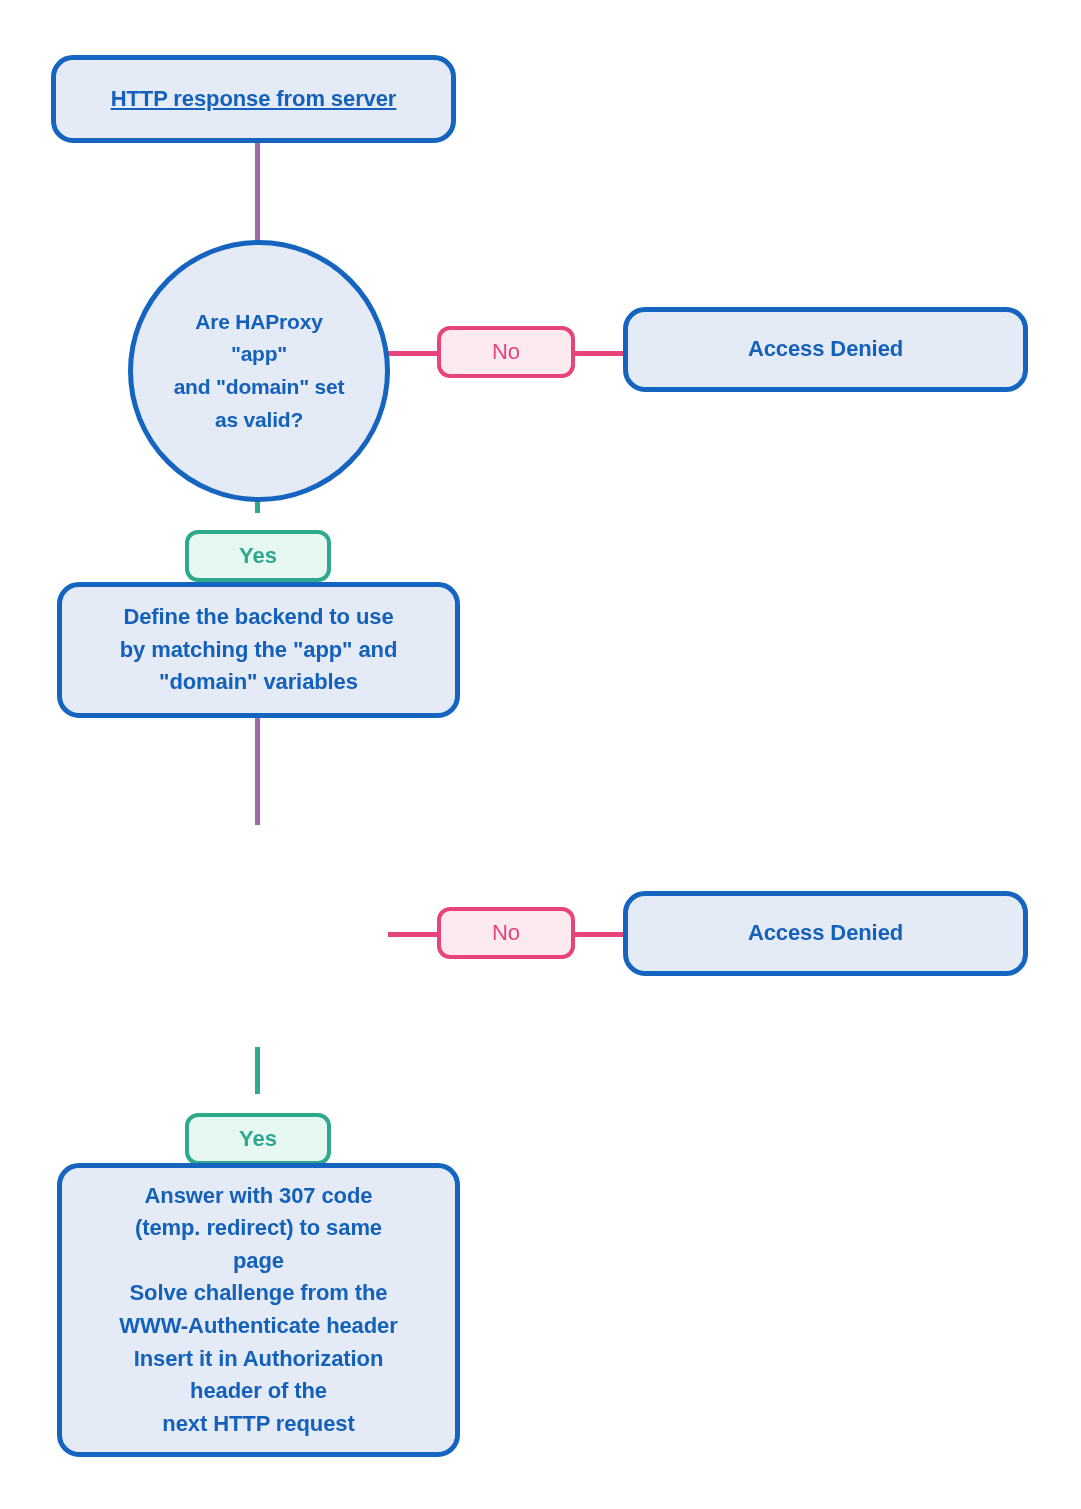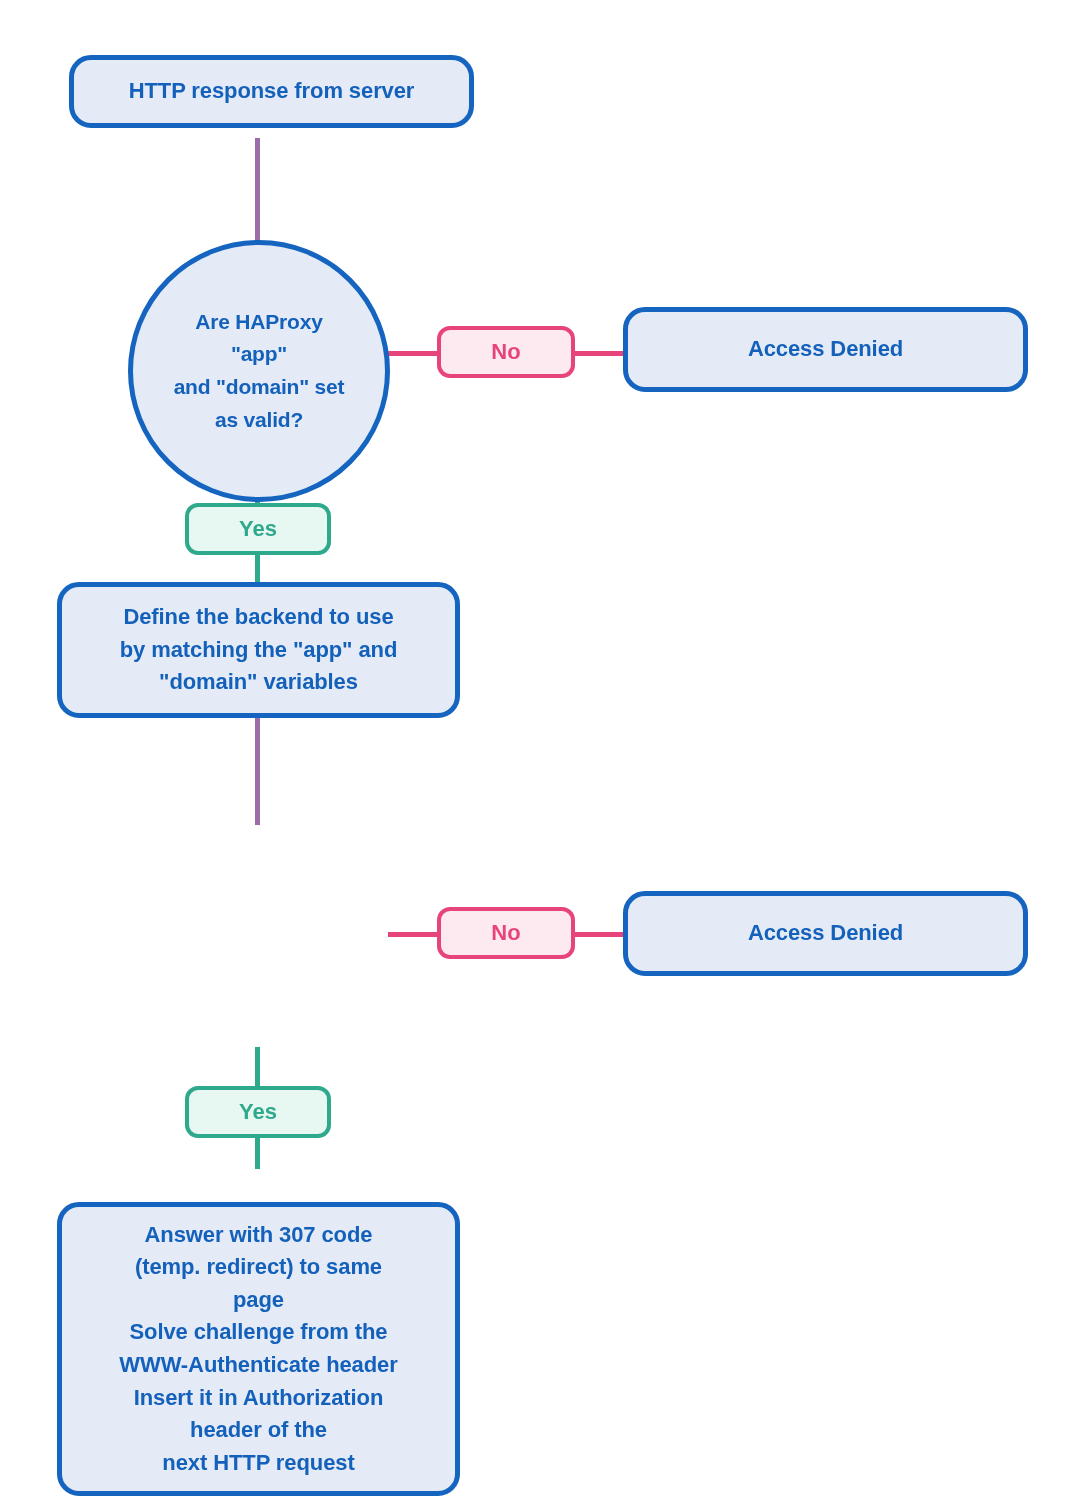--- a/index.html
+++ b/index.html
@@ -62,28 +62,29 @@
     padding: 0 34px;
   }
 
   .label-yes {
     background: #e7f7f1;
     border: 4px solid #2ea98c;
     border-radius: 13px;
     color: #2ea98c;
     font-weight: bold;
     font-size: 22px;
+    margin-top: 27px;
   }
 
   .label-no {
     background: #fdeaf1;
     border: 4px solid #e8447c;
     border-radius: 13px;
     color: #e8447c;
-    font-weight: bold;
+    font-weight: normal;
     font-size: 22px;
     text-align: center;
   }
 
   .node-text { white-space: pre-line; display: block; }
 </style>
 </head>
 <body>
 
 <div id="canvas">
@@ -97,21 +98,21 @@
   <div class="edge v yes" style="left:255px; top:550px; height:36px;"></div>
 
   <div class="edge v" style="left:255px; top:715px; height:110px;"></div>
 
   <div class="edge h no" style="left:388px; top:932px; width:52px;"></div>
   <div class="edge h no" style="left:572px; top:932px; width:56px;"></div>
 
   <div class="edge v yes" style="left:255px; top:1047px; height:47px;"></div>
   <div class="edge v yes" style="left:255px; top:1133px; height:36px;"></div>
 
-  <div class="node process" style="left:69px; top:55px; width:405px; height:73px;">
+  <div class="node process" style="left:51px; top:55px; width:405px; height:88px;text-decoration:underline;">
     <span class="node-text">HTTP response from server</span>
   </div>
 
   <div class="node decision" style="left:128px; top:240px; width:262px; height:262px;">
     <span class="node-text">Are HAProxy "app"
 and "domain" set
 as valid?</span>
   </div>
 
   <div class="node label-no" style="left:437px; top:326px; width:138px; height:52px;">
@@ -138,21 +139,21 @@
   </div>
 
   <div class="node process" style="left:623px; top:891px; width:405px; height:85px;">
     <span class="node-text">Access Denied</span>
   </div>
 
   <div class="node label-yes" style="left:185px; top:1086px; width:146px; height:52px;">
     <span>Yes</span>
   </div>
 
-  <div class="node process" style="left:57px; top:1202px; width:403px; height:294px;">
+  <div class="node process" style="left:57px; top:1163px; width:403px; height:294px;">
     <span class="node-text">Answer with 307 code
 (temp. redirect) to same
 page
 Solve challenge from the
 WWW-Authenticate header
 Insert it in Authorization
 header of the
 next HTTP request</span>
   </div>
 

